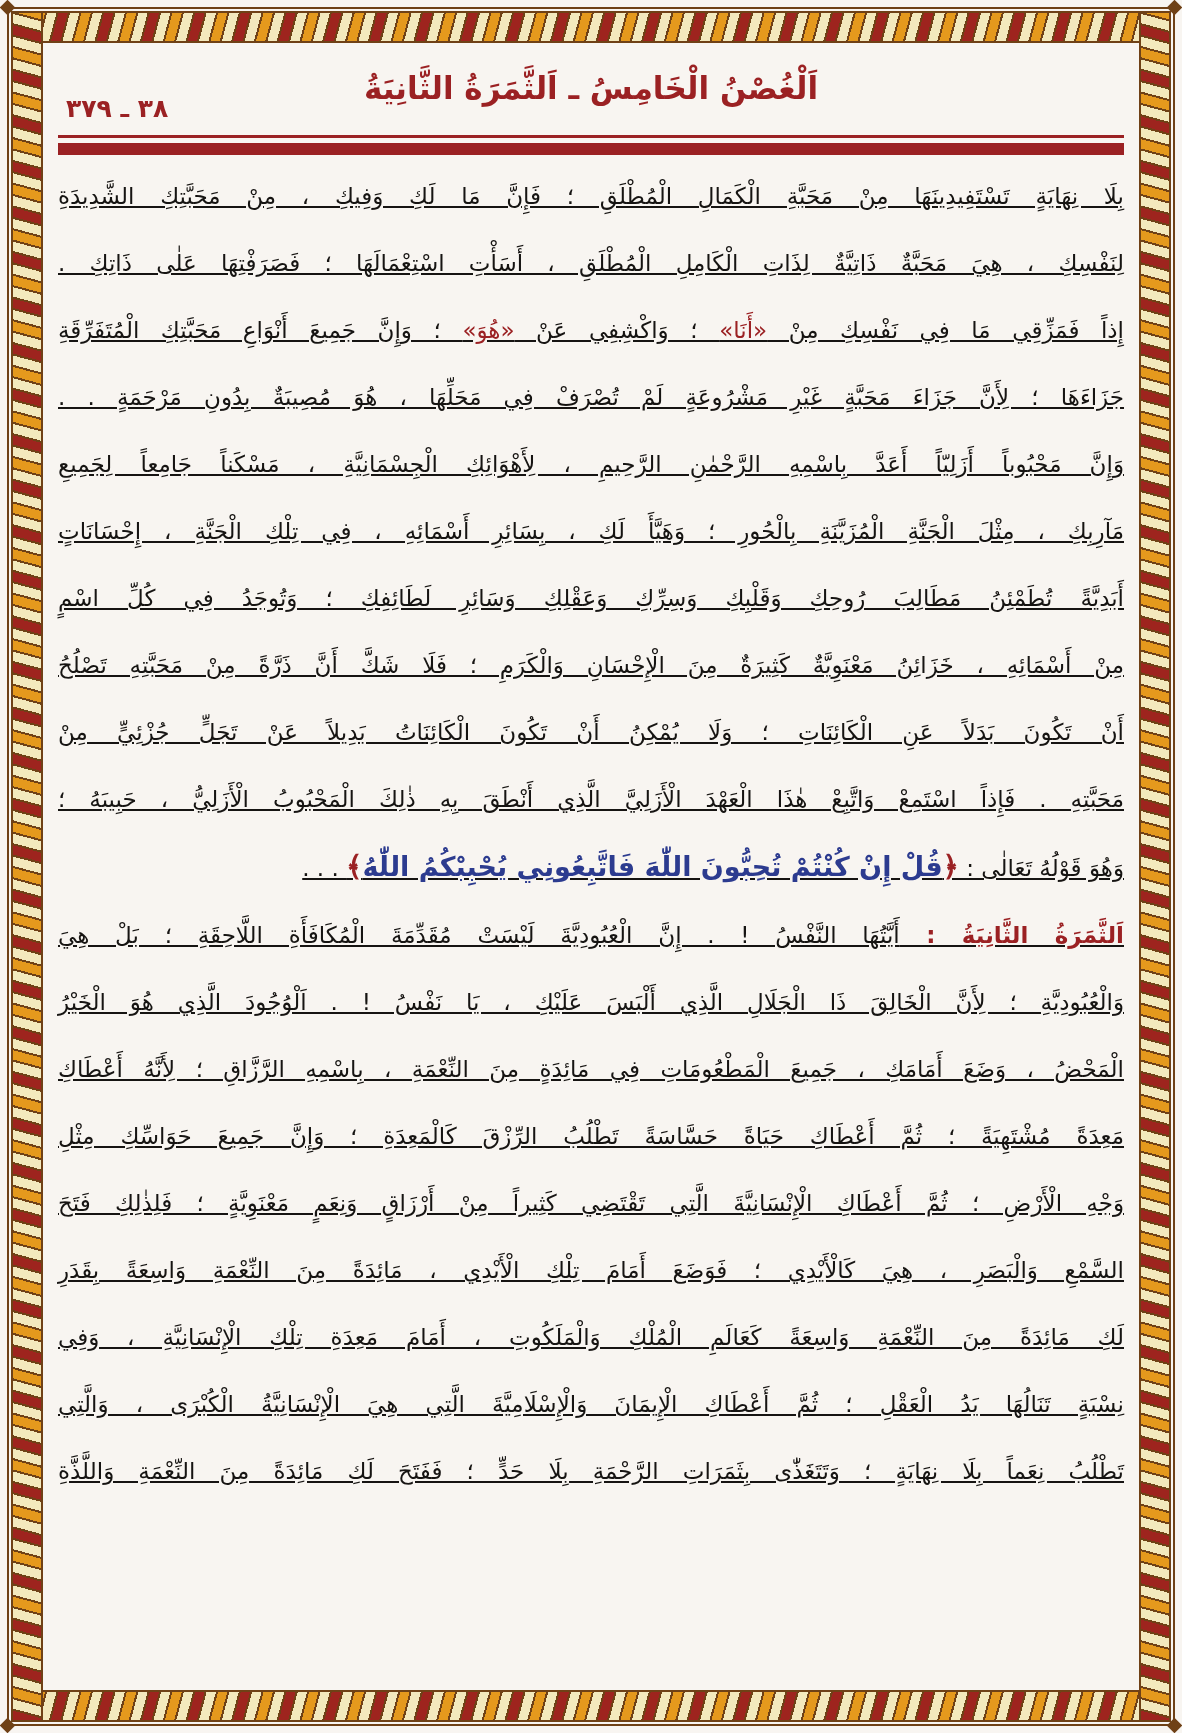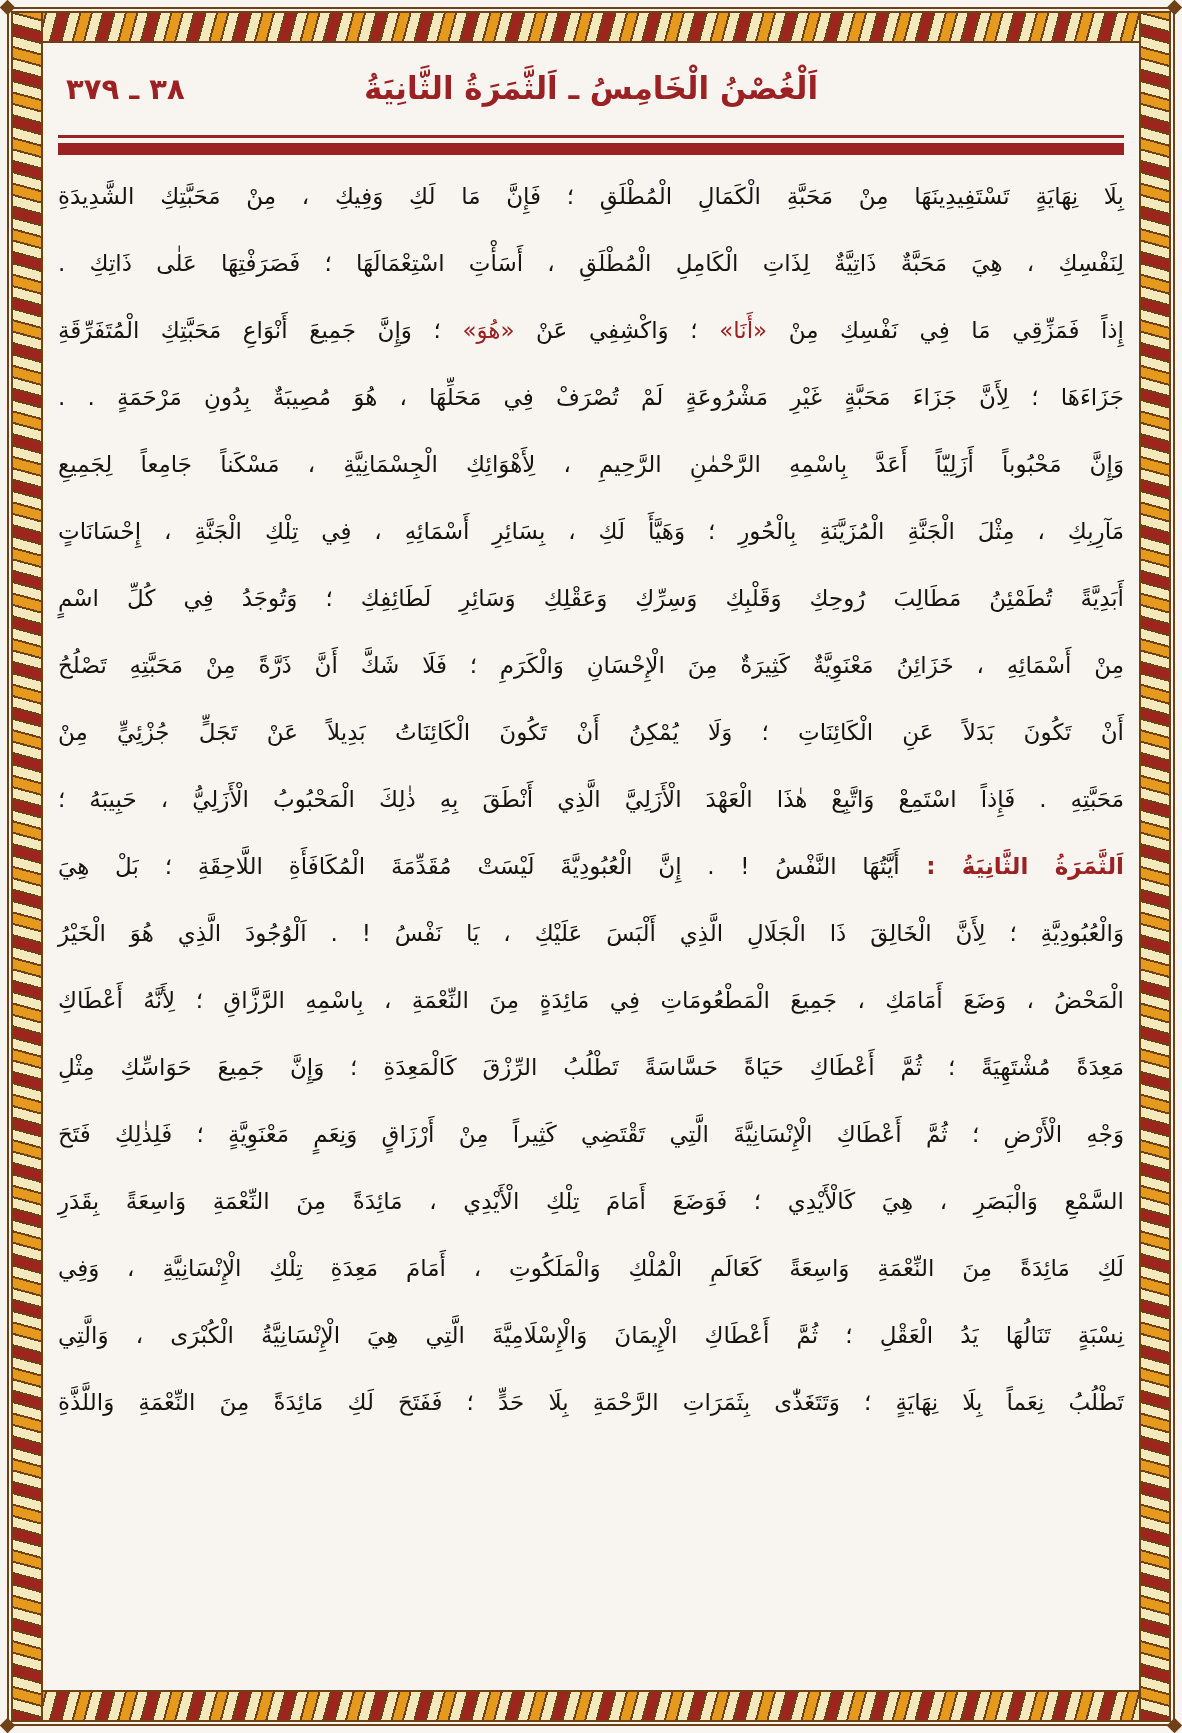--- a/index.html
+++ b/index.html
@@ -48,41 +48,42 @@
   .fs.top{top:11px;} .fs.bottom{bottom:11px;}
   .fs.left{left:11px;} .fs.right{right:11px;}
   .finial{position:absolute;width:11px;height:11px;background:var(--chain-brown);transform:rotate(45deg);}
   .finial.tl{top:2px;left:2px;} .finial.tr{top:2px;right:2px;}
   .finial.bl{bottom:2px;left:2px;} .finial.br{bottom:2px;right:2px;}
 
   
   .content{position:absolute;top:52px;left:58px;right:58px;bottom:52px;}
   .header{position:relative;height:58px;margin-top:6px;}
   .page-numbers{
-    position:absolute;left:8px;top:4px;
-    font-size:29px;font-weight:bold;color:var(--red);
+    position:absolute;left:8px;top:26px;
+    font-size:25px;font-weight:bold;color:var(--red);
     letter-spacing:2px;
   }
   .title{
     text-align:center;font-size:31px;font-weight:bold;color:var(--red);
     padding-top:2px;
     margin-top:16px;
   }
   .rule-thin{border-top:3px solid var(--red);margin-top:9px;}
   .rule-thick{height:12px;background:var(--red);margin-top:5px;}
 
   .body{
     margin-top:8px;
     font-size:23px;
     line-height:67px;
     color:var(--ink);
   }
   .line{
     text-align:justify;
     text-align-last:justify;
+    text-decoration:underline;
   }
   .line.right{
     text-align:right;
     text-align-last:right;
   }
   .run.ink{color:var(--ink);}
   .run.red{color:var(--red);}
   .run.redbold{color:var(--red);font-weight:bold;}
   .run.blue{color:var(--blue);font-weight:bold;font-size:27px;}
   .run.orn{color:var(--red);font-weight:bold;font-size:28px;}
@@ -115,20 +116,21 @@
           <div class="line"><span class="run ink">بِلَا نِهَايَةٍ تَسْتَفِيدِينَهَا مِنْ مَحَبَّةِ الْكَمَالِ الْمُطْلَقِ ؛ فَإِنَّ مَا لَكِ وَفِيكِ ، مِنْ مَحَبَّتِكِ الشَّدِيدَةِ</span></div>
           <div class="line"><span class="run ink">لِنَفْسِكِ ، هِيَ مَحَبَّةٌ ذَاتِيَّةٌ لِذَاتِ الْكَامِلِ الْمُطْلَقِ ، أَسَأْتِ اسْتِعْمَالَهَا ؛ فَصَرَفْتِهَا عَلٰى ذَاتِكِ .</span></div>
           <div class="line"><span class="run ink">إِذاً فَمَزِّقِي مَا فِي نَفْسِكِ مِنْ </span><span class="run red">«أَنَا»</span><span class="run ink"> ؛ وَاكْشِفِي عَنْ </span><span class="run red">«هُوَ»</span><span class="run ink"> ؛ وَإِنَّ جَمِيعَ أَنْوَاعِ مَحَبَّتِكِ الْمُتَفَرِّقَةِ</span></div>
           <div class="line"><span class="run ink">جَزَاءَهَا ؛ لِأَنَّ جَزَاءَ مَحَبَّةٍ غَيْرِ مَشْرُوعَةٍ لَمْ تُصْرَفْ فِي مَحَلِّهَا ، هُوَ مُصِيبَةٌ بِدُونِ مَرْحَمَةٍ . .</span></div>
           <div class="line"><span class="run ink">وَإِنَّ مَحْبُوباً أَزَلِيّاً أَعَدَّ بِاسْمِهِ الرَّحْمٰنِ الرَّحِيمِ ، لِأَهْوَائِكِ الْجِسْمَانِيَّةِ ، مَسْكَناً جَامِعاً لِجَمِيعِ</span></div>
           <div class="line"><span class="run ink">مَآرِبِكِ ، مِثْلَ الْجَنَّةِ الْمُزَيَّنَةِ بِالْحُورِ ؛ وَهَيَّأَ لَكِ ، بِسَائِرِ أَسْمَائِهِ ، فِي تِلْكِ الْجَنَّةِ ، إِحْسَانَاتٍ</span></div>
           <div class="line"><span class="run ink">أَبَدِيَّةً تُطَمْئِنُ مَطَالِبَ رُوحِكِ وَقَلْبِكِ وَسِرِّكِ وَعَقْلِكِ وَسَائِرِ لَطَائِفِكِ ؛ وَتُوجَدُ فِي كُلِّ اسْمٍ</span></div>
           <div class="line"><span class="run ink">مِنْ أَسْمَائِهِ ، خَزَائِنُ مَعْنَوِيَّةٌ كَثِيرَةٌ مِنَ الْإِحْسَانِ وَالْكَرَمِ ؛ فَلَا شَكَّ أَنَّ ذَرَّةً مِنْ مَحَبَّتِهِ تَصْلُحُ</span></div>
           <div class="line"><span class="run ink">أَنْ تَكُونَ بَدَلاً عَنِ الْكَائِنَاتِ ؛ وَلَا يُمْكِنُ أَنْ تَكُونَ الْكَائِنَاتُ بَدِيلاً عَنْ تَجَلٍّ جُزْئِيٍّ مِنْ</span></div>
           <div class="line"><span class="run ink">مَحَبَّتِهِ . فَإِذاً اسْتَمِعْ وَاتَّبِعْ هٰذَا الْعَهْدَ الْأَزَلِيَّ الَّذِي أَنْطَقَ بِهِ ذٰلِكَ الْمَحْبُوبُ الْأَزَلِيُّ ، حَبِيبَهُ ؛</span></div>
+          <div class="line right"><span class="run ink">وَهُوَ قَوْلُهُ تَعَالٰى : </span><span class="run orn">﴿</span><span class="run blue">قُلْ إِنْ كُنْتُمْ تُحِبُّونَ اللّٰهَ فَاتَّبِعُونِي يُحْبِبْكُمُ اللّٰهُ</span><span class="run orn">﴾</span><span class="run ink"> . . .</span></div>
           <div class="line"><span class="run redbold">اَلثَّمَرَةُ الثَّانِيَةُ : </span><span class="run ink">أَيَّتُهَا النَّفْسُ ! . إِنَّ الْعُبُودِيَّةَ لَيْسَتْ مُقَدِّمَةَ الْمُكَافَأَةِ اللَّاحِقَةِ ؛ بَلْ هِيَ</span></div>
           <div class="line"><span class="run ink">وَالْعُبُودِيَّةِ ؛ لِأَنَّ الْخَالِقَ ذَا الْجَلَالِ الَّذِي أَلْبَسَ عَلَيْكِ ، يَا نَفْسُ ! . اَلْوُجُودَ الَّذِي هُوَ الْخَيْرُ</span></div>
           <div class="line"><span class="run ink">الْمَحْضُ ، وَضَعَ أَمَامَكِ ، جَمِيعَ الْمَطْعُومَاتِ فِي مَائِدَةٍ مِنَ النِّعْمَةِ ، بِاسْمِهِ الرَّزَّاقِ ؛ لِأَنَّهُ أَعْطَاكِ</span></div>
           <div class="line"><span class="run ink">مَعِدَةً مُشْتَهِيَةً ؛ ثُمَّ أَعْطَاكِ حَيَاةً حَسَّاسَةً تَطْلُبُ الرِّزْقَ كَالْمَعِدَةِ ؛ وَإِنَّ جَمِيعَ حَوَاسِّكِ مِثْلِ</span></div>
           <div class="line"><span class="run ink">وَجْهِ الْأَرْضِ ؛ ثُمَّ أَعْطَاكِ الْإِنْسَانِيَّةَ الَّتِي تَقْتَضِي كَثِيراً مِنْ أَرْزَاقٍ وَنِعَمٍ مَعْنَوِيَّةٍ ؛ فَلِذٰلِكِ فَتَحَ</span></div>
           <div class="line"><span class="run ink">السَّمْعِ وَالْبَصَرِ ، هِيَ كَالْأَيْدِي ؛ فَوَضَعَ أَمَامَ تِلْكِ الْأَيْدِي ، مَائِدَةً مِنَ النِّعْمَةِ وَاسِعَةً بِقَدَرِ</span></div>
           <div class="line"><span class="run ink">لَكِ مَائِدَةً مِنَ النِّعْمَةِ وَاسِعَةً كَعَالَمِ الْمُلْكِ وَالْمَلَكُوتِ ، أَمَامَ مَعِدَةِ تِلْكِ الْإِنْسَانِيَّةِ ، وَفِي</span></div>
           <div class="line"><span class="run ink">نِسْبَةٍ تَنَالُهَا يَدُ الْعَقْلِ ؛ ثُمَّ أَعْطَاكِ الْإِيمَانَ وَالْإِسْلَامِيَّةَ الَّتِي هِيَ الْإِنْسَانِيَّةُ الْكُبْرَى ، وَالَّتِي</span></div>
           <div class="line"><span class="run ink">تَطْلُبُ نِعَماً بِلَا نِهَايَةٍ ؛ وَتَتَغَذّٰى بِثَمَرَاتِ الرَّحْمَةِ بِلَا حَدٍّ ؛ فَفَتَحَ لَكِ مَائِدَةً مِنَ النِّعْمَةِ وَاللَّذَّةِ</span></div>
         </div>

